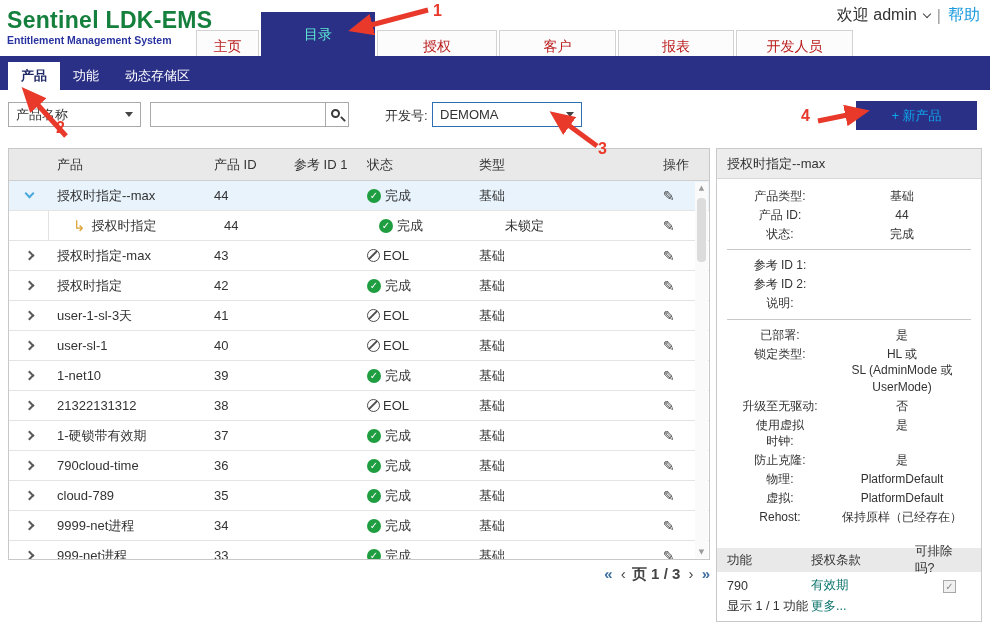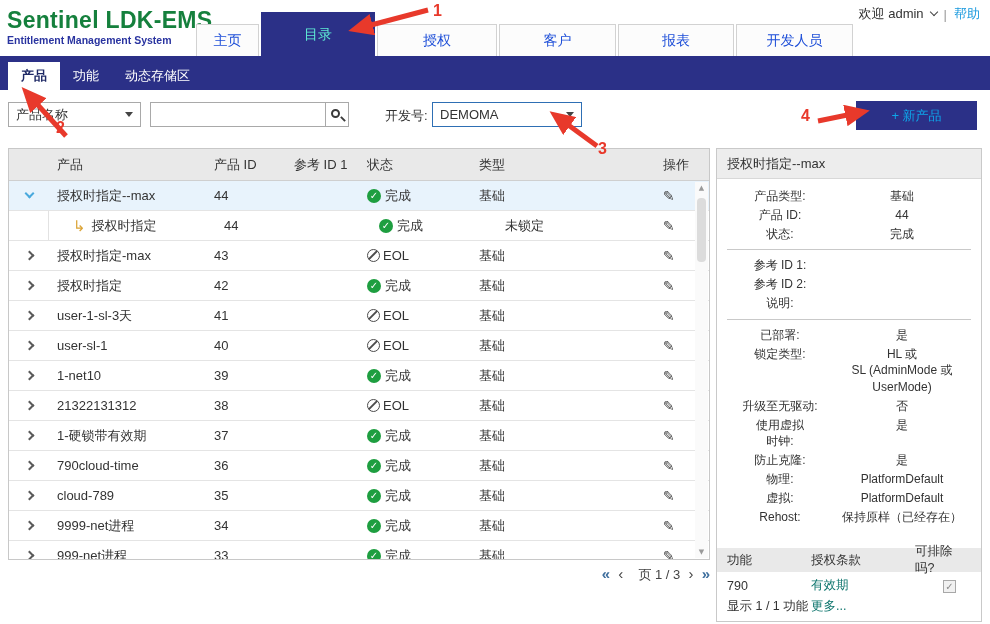--- a/index.html
+++ b/index.html
@@ -5,29 +5,29 @@
   * { margin:0; padding:0; box-sizing:border-box; }
   html,body { width:990px; height:624px; }
   body { font-family:"Liberation Sans","DejaVu Sans",sans-serif; background:#fff; color:#333;
          position:relative; overflow:hidden; font-size:13px; }
 
   
   .top { position:relative; height:56px; background:#fff; }
   .brand { position:absolute; left:7px; top:8px; }
   .brand-title { font-size:23px; font-weight:bold; color:#15803d; letter-spacing:.3px; line-height:25px; }
   .brand-sub { font-size:10.5px; font-weight:bold; color:#2a34a0; margin-top:1px; }
-  .userbar { position:absolute; right:10px; top:5px; display:flex; align-items:center; gap:7px; font-size:13px; color:#333; }
+  .userbar { position:absolute; right:10px; top:5px; display:flex; align-items:center; gap:7px; font-size:16px; color:#333; }
   .chev-sm { width:6px; height:6px; border-right:1.6px solid #444; border-bottom:1.6px solid #444;
              transform:rotate(45deg); margin-top:-4px; cursor:pointer; }
   .pipe { color:#999; }
   .help-link { color:#1b9ade; cursor:pointer; text-decoration:none; }
 
   .tabs { position:absolute; left:196px; bottom:0; display:flex; align-items:flex-end; gap:2px; }
-  .tab { height:32px; line-height:31px; background:#fcfcfc; border:1px solid #d2d2d2; border-bottom:none;
-         text-align:center; font-size:14px; color:#1d4ed8; cursor:pointer; }
+  .tab { height:26px; line-height:31px; background:#fcfcfc; border:1px solid #d2d2d2; border-bottom:none;
+         text-align:center; font-size:14px; color:#b91c1c; cursor:pointer; }
   .tab.sel { height:44px; line-height:44px; background:#2b3087; color:#5eead4; border:none; }
 
   
   .subnav { height:34px; background:#2b3087; display:flex; align-items:stretch; padding-left:8px; }
   .snitem { color:#fff; font-size:13px; padding:0 13px; display:flex; align-items:center; margin-top:6px; cursor:pointer; }
   .snitem.sel { background:#fff; color:#1f2a66; font-weight:bold; }
 
   
   .selbox { position:absolute; display:flex; align-items:center; justify-content:space-between;
             padding:0 7px; border:1px solid #a9a9a9; background:#fff; height:25px; font-size:13px; cursor:pointer; }
@@ -74,21 +74,21 @@
   .pencil { font-family:"DejaVu Sans",sans-serif; font-size:14px; color:#3f3f3f; cursor:pointer; }
   .kebab { display:inline-flex; flex-direction:column; gap:2.5px; cursor:pointer; padding:2px; }
   .kebab i { width:3px; height:3px; background:#2f2f2f; border-radius:50%; }
   .vscroll { position:absolute; top:33px; right:1px; width:13px; bottom:1px; background:#fafafa; }
   .vscroll .arr { position:absolute; left:0; width:13px; text-align:center; font-size:7px; color:#9a9a9a; cursor:pointer;
                   font-family:"DejaVu Sans",sans-serif; }
   .vscroll .thumb { position:absolute; left:2px; top:16px; width:9px; height:64px; background:#dcdcdc; border-radius:4px; cursor:pointer; }
 
   .pagebar { position:absolute; top:565px; left:8px; width:702px; text-align:right; font-size:15px; color:#444; }
   .pagebar span { margin-left:4px; cursor:pointer; }
-  .pagebar .pglabel { cursor:default; font-size:13px; margin-left:11px; }
+  .pagebar .pglabel { cursor:default; font-size:15px; margin-left:2px;font-weight:bold; }
   .pagebar .jump { color:#3f6f9e; font-weight:bold; }
 
   
   .panel { position:absolute; left:716px; top:148px; width:266px; height:474px; border:1px solid #c9c9c9; background:#fff; }
   .ptitle { height:30px; line-height:30px; background:#ededed; border-bottom:1px solid #d8d8d8; padding:0 10px;
             font-size:13px; color:#333; }
   .pfields { padding:6px 10px 0; height:366px; overflow:hidden; }
   .drow { display:flex; margin:2.5px 0; font-size:12px; line-height:16.5px;text-align:center; }
   .dlabel { width:106px; flex-shrink:0; white-space:pre-line; }
   .dvalue { flex:1; white-space:pre-line; }

